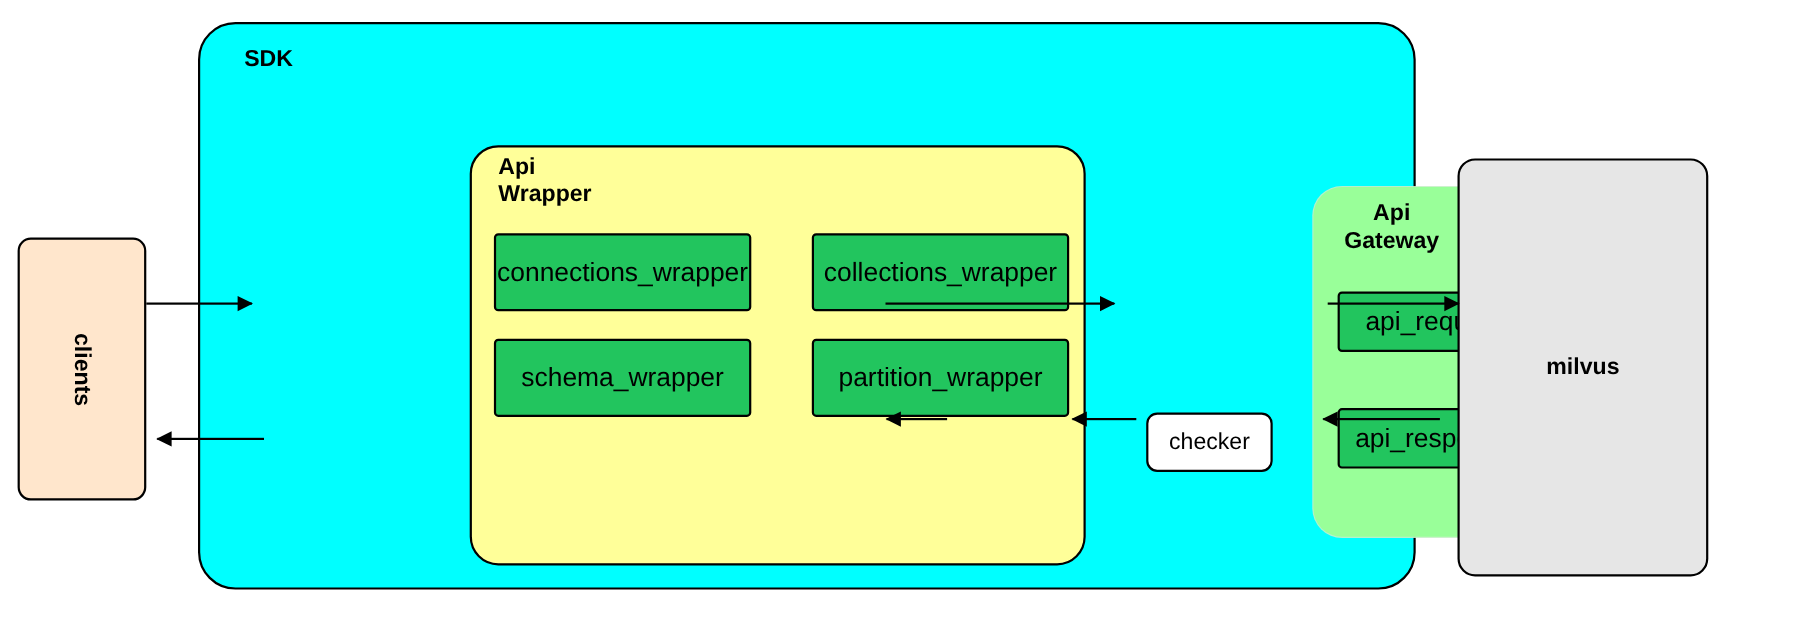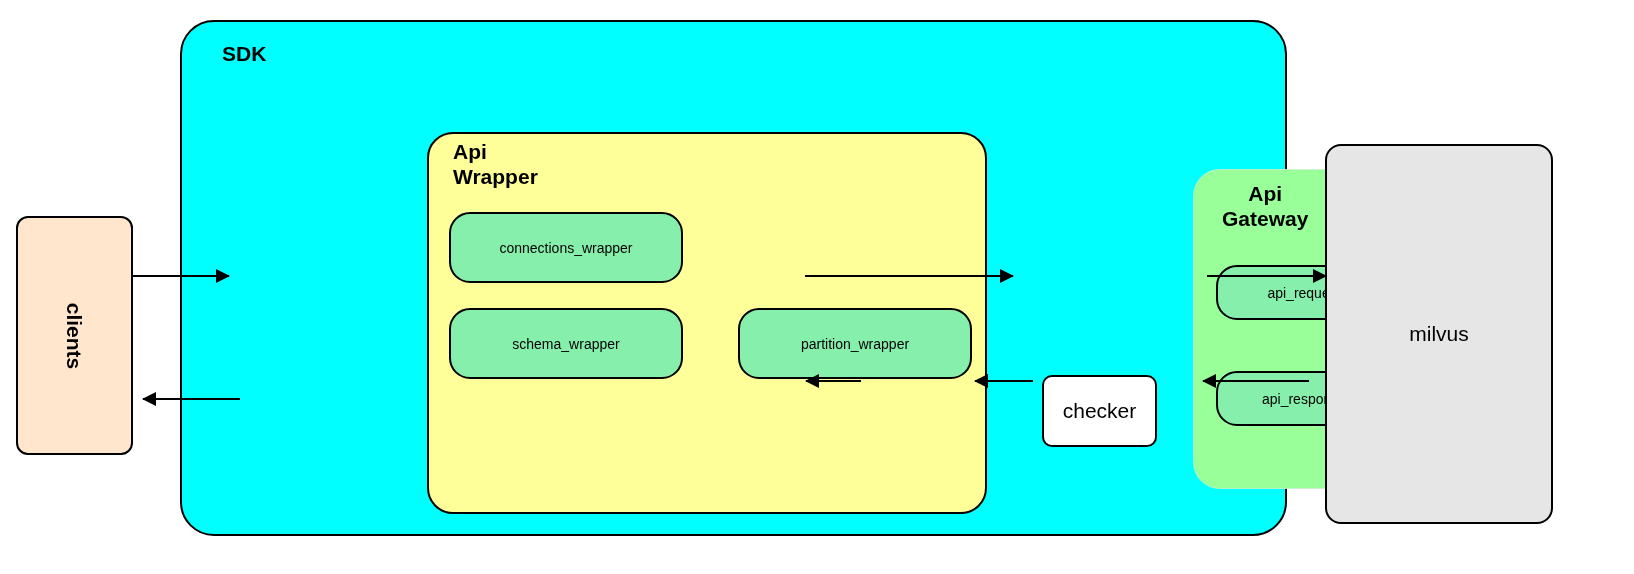--- a/index.html
+++ b/index.html
@@ -69,24 +69,24 @@
     line-height: 1.18;
     white-space: pre-line;
     text-align: center;
   }
   #sdk-title { left: 40px; top: 20px; }
   #api-wrapper-title { left: 24px; top: 6px; text-align: left; }
   #api-gateway-title { left: 28px; top: 12px; text-align: center; }
 
   
   .node {
-    background: #86efac;
-    border: 2px solid #000000;
-    border-radius: 21px;
-    font-size: 14px;
+    background: #22c55e;
+    border: 2px solid #000000;
+    border-radius: 4px;
+    font-size: 24px;
     color: #000000;
   }
 
   
   .wcell { position: absolute; width: 234px; height: 71px; }
   .wcol-left  { left: 20px; }
   .wcol-right { left: 309px; }
   .wrow-1 { top: 78px; }
   .wrow-2 { top: 174px; }
   .wrow-3 { top: 270px; }
@@ -112,27 +112,27 @@
     white-space: nowrap;
   }
   #milvus-box {
     left: 1325px;
     top: 144px;
     width: 228px;
     height: 380px;
     background: #e6e6e6;
     border-radius: 16px;
   }
-  #milvus-label { font-weight: normal; font-size: 21px; }
+  #milvus-label { font-weight: bold; font-size: 21px; }
 
   #checker-box {
     left: 860px;
     top: 353px;
     width: 115px;
-    height: 72px;
+    height: 54px;
     border-radius: 10px;
     background: #ffffff;
     font-size: 21px;
   }
 
   
   .arrow {
     position: absolute;
     height: 2px;
     background: #000000;
@@ -173,20 +173,21 @@
   </div>
 
   <div class="box" id="sdk-container">
     <div class="container-title" id="sdk-title">SDK</div>
 
     <div class="box" id="api-wrapper-container">
       <div class="container-title" id="api-wrapper-title">Api
 Wrapper</div>
 
       <div class="box node wcell wcol-left wrow-1">connections_wrapper</div>
+      <div class="box node wcell wcol-right wrow-1">collections_wrapper</div>
       <div class="box node wcell wcol-right wrow-2">partition_wrapper</div>
       <div class="box node wcell wcol-left wrow-2">schema_wrapper</div>
     </div>
 
     <div class="box" id="api-gateway-container">
       <div class="container-title" id="api-gateway-title">Api
 Gateway</div>
       <div class="box node gcell grow-1">api_request</div>
       <div class="box node gcell grow-2">api_response</div>
     </div>

